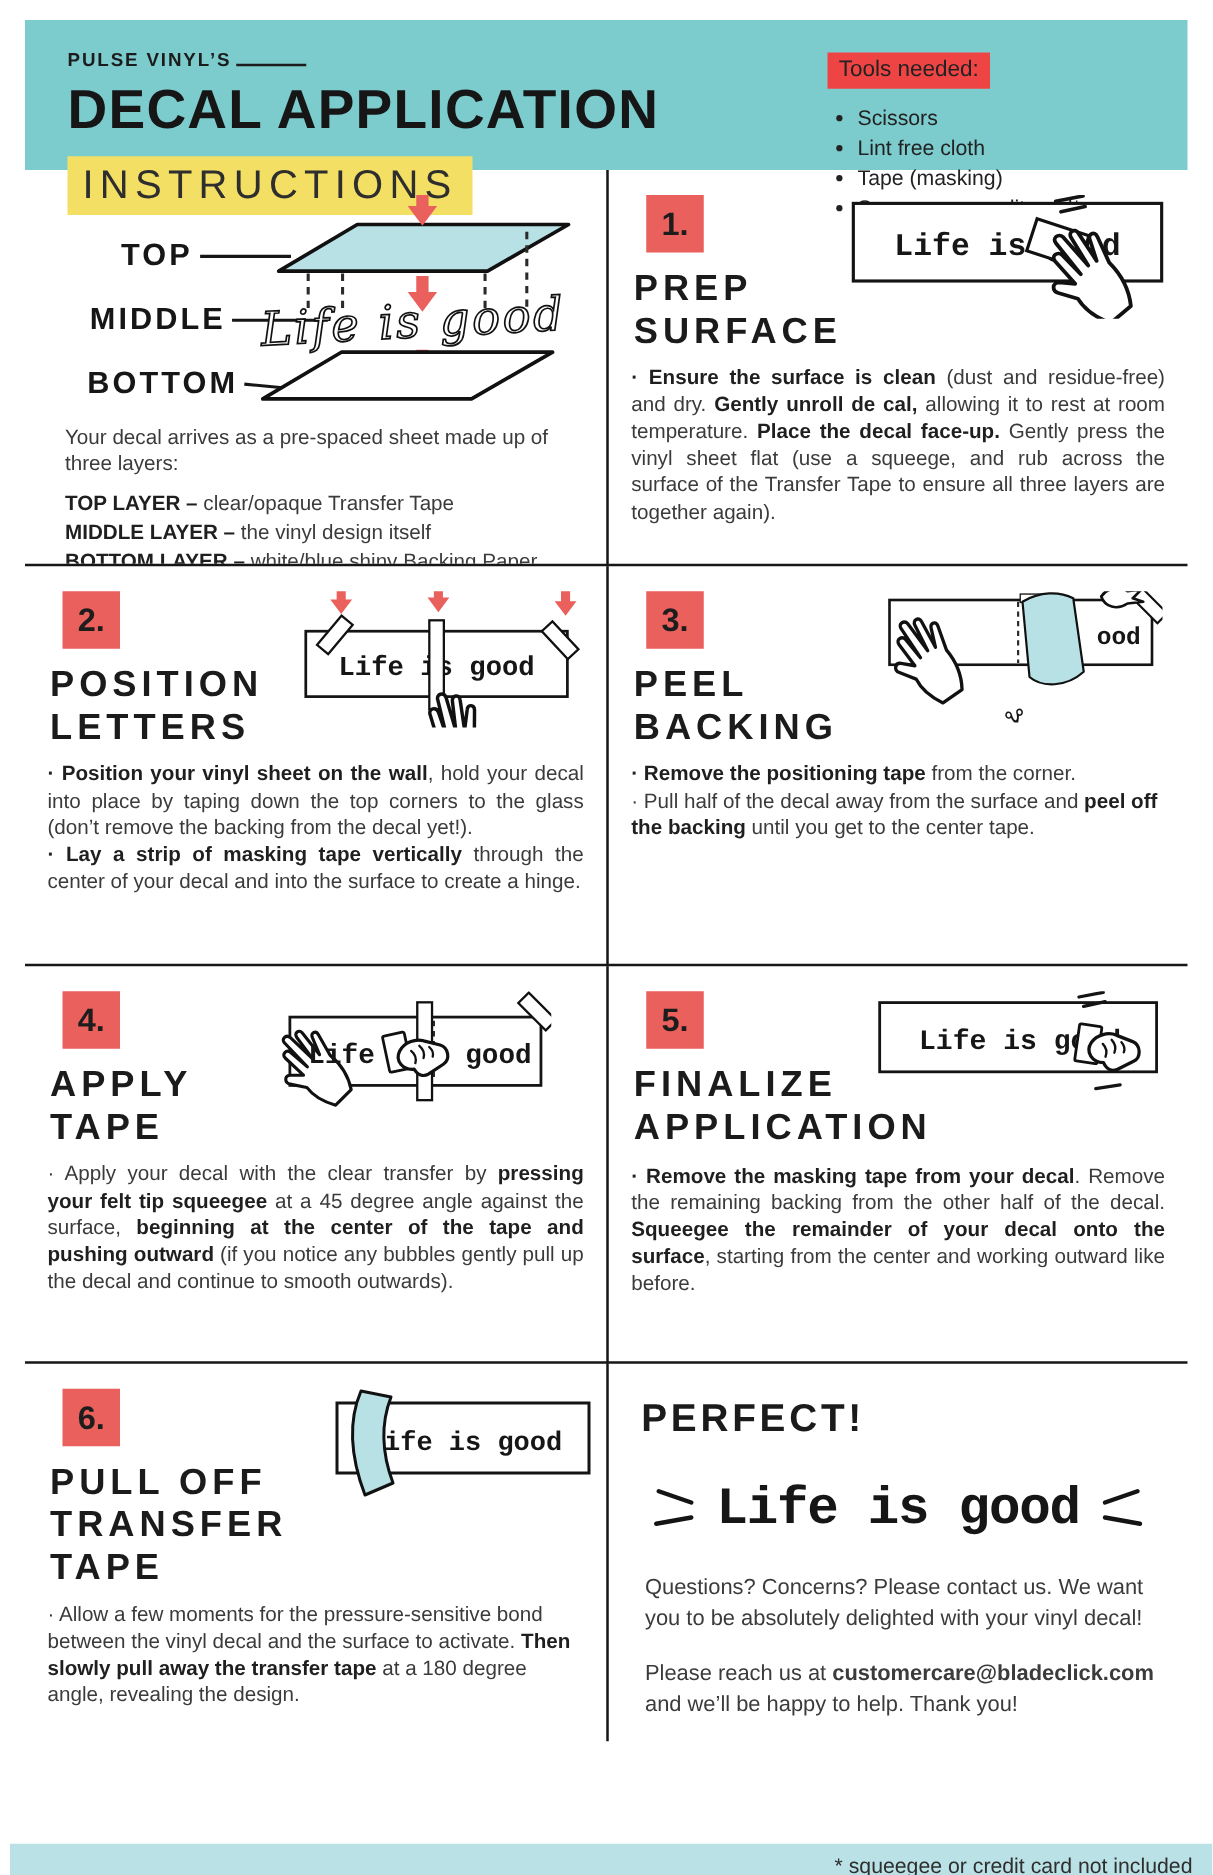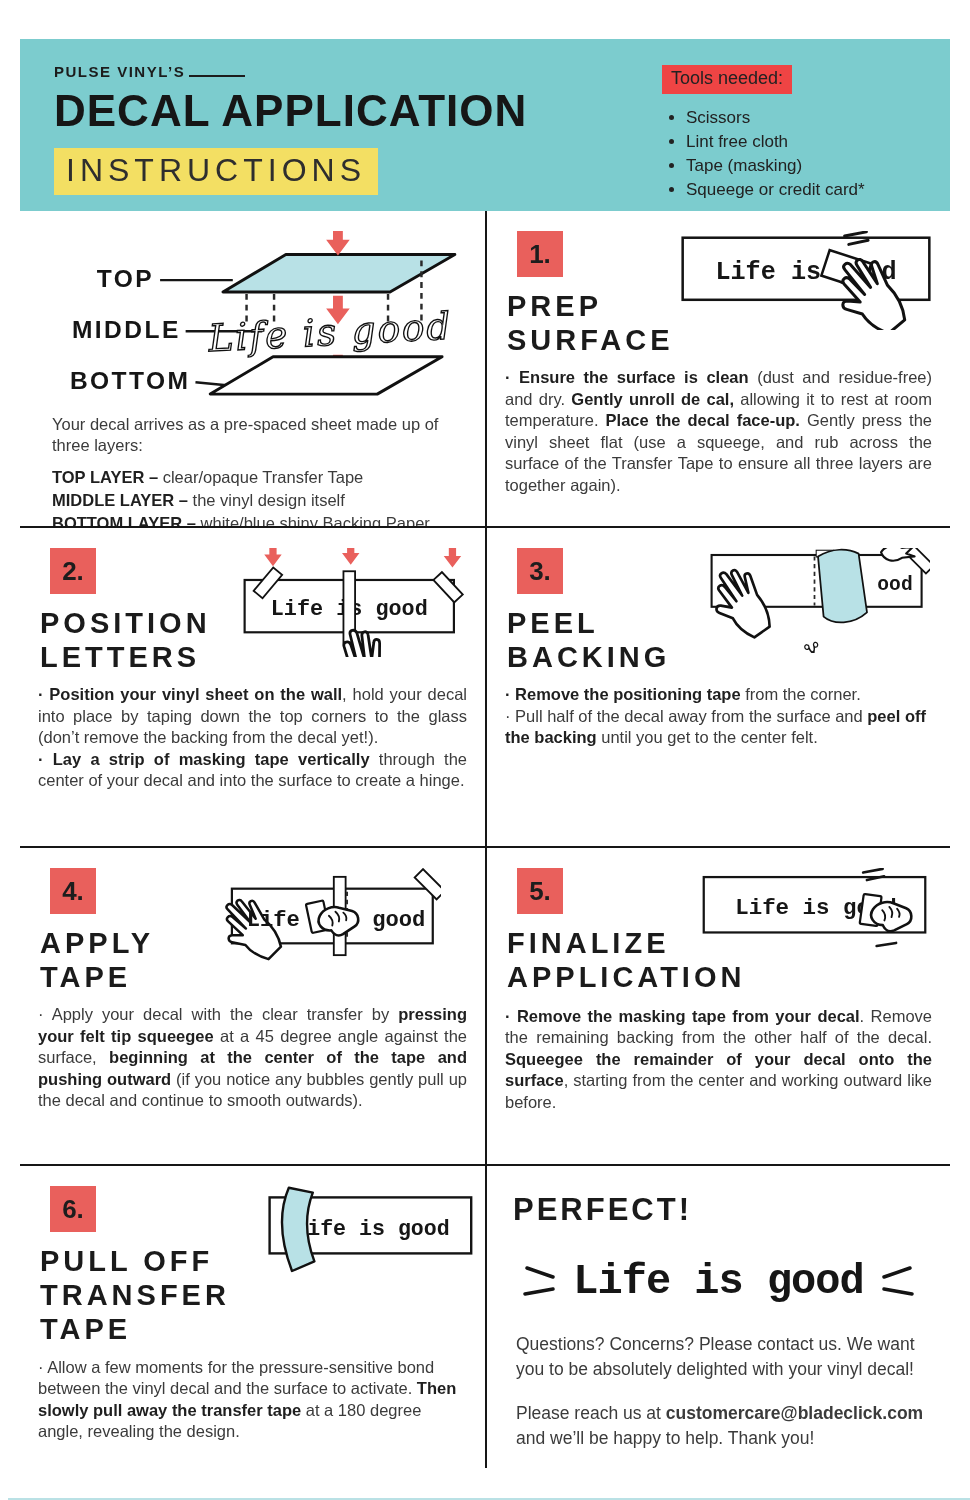--- a/index.html
+++ b/index.html
@@ -1,21 +1,21 @@
 <!DOCTYPE html>
 <html><head>
 <meta charset="utf-8">
 <style>
   * { margin:0; padding:0; box-sizing:border-box; }
   html,body { width:970px; height:1500px; background:#ffffff; overflow:hidden; position:relative;
     font-family:"Liberation Sans", sans-serif; color:#3b3b3b; }
   .page { width:970px; height:1500px; position:relative; padding:0 20px; }
 
   
-  .header { margin-top:39px; height:172px; background:#7cccce; display:flex;
+  .header { margin-top:16px; height:120px; background:#7cccce; display:flex;
     justify-content:space-between; padding:24px 36px 0 34px; }
   .brand { font-size:15px; font-weight:700; letter-spacing:1.5px; color:#1c1c1c; }
   .brand-line { display:inline-block; width:56px; border-bottom:2.5px solid #1c1c1c; margin-left:4px; vertical-align:baseline; }
   .title { font-size:44px; font-weight:800; letter-spacing:1px; color:#161616; margin-top:8px; line-height:1.05; }
   .subtitle { display:inline-block; background:#f3df63; color:#2e2e2e; font-size:32px; font-weight:500;
     letter-spacing:5px; padding:4px 12px 6px; margin-top:14px; }
   .tools { width:252px; padding-top:2px; }
   .tools-label { display:inline-block; background:#ef4444; color:#222; font-size:18px; padding:3px 9px 5px; }
   .tools ul { margin:14px 0 0 4px; padding-left:20px; }
   .tools li { font-size:17px; margin:4px 0; color:#222; }
@@ -204,21 +204,21 @@
             <line class="dash" x1="195" y1="12" x2="195" y2="82"></line>
             <path d="M200,12 C220,0 242,0 258,8 L270,92 C250,110 222,110 208,98 Z" fill="#b8e1e6" stroke="#111" stroke-width="2.5" stroke-linejoin="round"></path>
             <use href="#hand-open" transform="translate(120,120) rotate(-35) scale(0.95) translate(-44,-112)"></use>
             <path d="M290,6 C296,-4 312,-6 320,0 L336,-2 L326,8 L338,12 L320,14 C308,22 294,18 290,6 Z" fill="#fff" stroke="#111" stroke-width="3" stroke-linejoin="round"></path>
             <text x="185" y="148" font-size="46" font-family="DejaVu Sans, sans-serif" fill="#161616" transform="rotate(75 185 135)">✂</text>
           </svg>
         </div>
       </div>
       <div class="step-body">
           <p><b>· Remove the positioning tape</b><span> from the corner.</span></p>
-          <p><span>· Pull half of the decal away from the surface and </span><b>peel off the backing</b><span> until you get to the center felt.</span></p>
+          <p><span>· Pull half of the decal away from the surface and </span><b>peel off the backing</b><span> until you get to the center tape.</span></p>
         </div>
     </section>
 
     <section class="cell c-left rb">
       <div class="step-head">
         <div class="head-left">
           <div class="badge">4.</div>
           <h2 class="step-title">APPLY
 TAPE</h2>
         </div>

